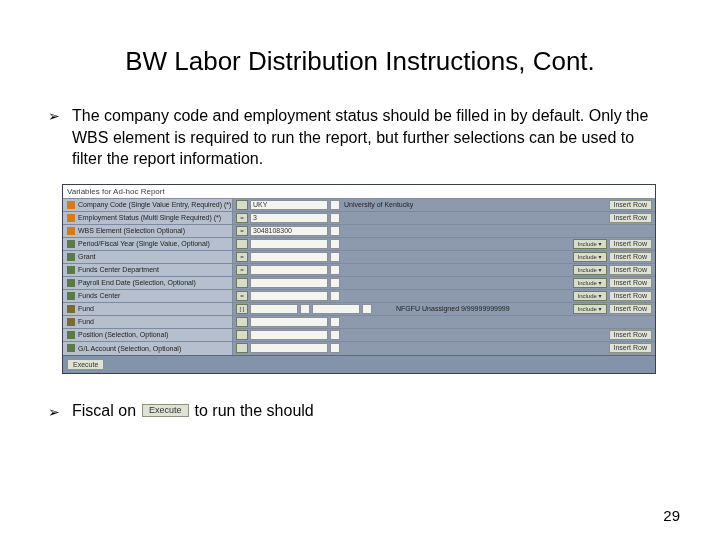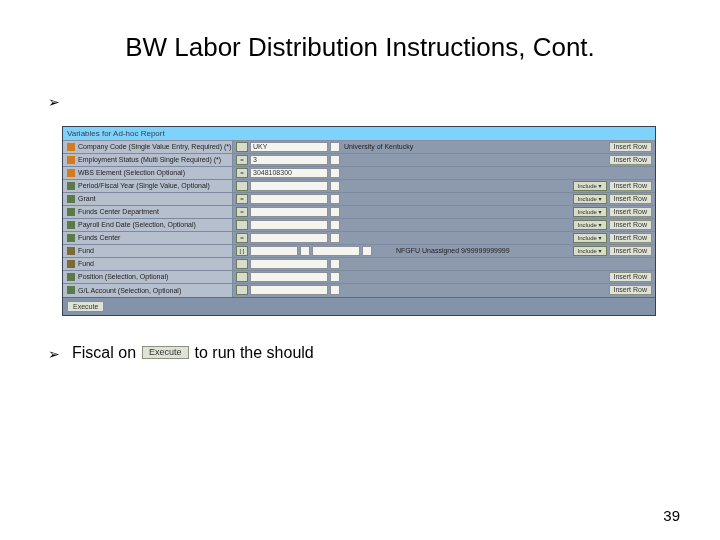--- a/index.html
+++ b/index.html
@@ -11,20 +11,21 @@
     font-family: Arial, sans-serif;
     background: #fff;
     color: #000;
     position: relative;
   }
   .title {
     font-size: 26px;
     text-align: center;
     padding-top: 32px;
     padding-bottom: 28px;
+    margin-top: 14px;
   }
   .bullet-row {
     display: flex;
     align-items: flex-start;
     padding-left: 48px;
     padding-right: 60px;
     font-size: 16px;
     line-height: 1.35;
   }
   .bullet-icon {
@@ -38,21 +39,21 @@
   .screenshot {
     margin: 14px 62px 0 62px;
     width: 594px;
     background: #8d99ad;
     border: 1px solid #3a4052;
     font-family: Tahoma, Arial, sans-serif;
     font-size: 7px;
     color: #222;
   }
   .sshot-title {
-    background: #7dd3fc;
+    background: #ffffff;
     border-bottom: 1px solid #888ca0;
     padding: 2px 4px;
     color: #3a3d52;
     font-size: 8px;
   }
   .sshot-row {
     display: flex;
     align-items: center;
     border-bottom: 1px solid #7c899e;
     height: 13px;
@@ -170,20 +171,21 @@
     font-size: 15px;
   }
 </style>
 </head>
 <body>
 
 <div class="title">BW Labor Distribution Instructions, Cont.</div>
 
 <div class="bullet-row">
   <span class="bullet-icon">➢</span>
+  <span class="bullet-text">The company code and employment status should be filled in by default.  Only the WBS element is required to run the report, but further selections can be used to filter the report information.</span>
 </div>
 
 <div class="screenshot">
   <div class="sshot-title">Variables for Ad-hoc Report</div>
   <div id="rows-container">
       <div class="sshot-row">
         <div class="row-label">
           <span class="ic ic-required"></span>
           <span>Company Code (Single Value Entry, Required) (*)</span>
         </div>
@@ -362,13 +364,13 @@
   </div>
 </div>
 
 <div class="bullet2">
   <span class="bullet-icon">➢</span>
   <span>Fiscal on</span>
   <span class="mini-exec">Execute</span>
   <span>to run the should</span>
 </div>
 
-<div class="page-num">39</div>
+<div class="page-num">29</div>
 
 </body></html>

